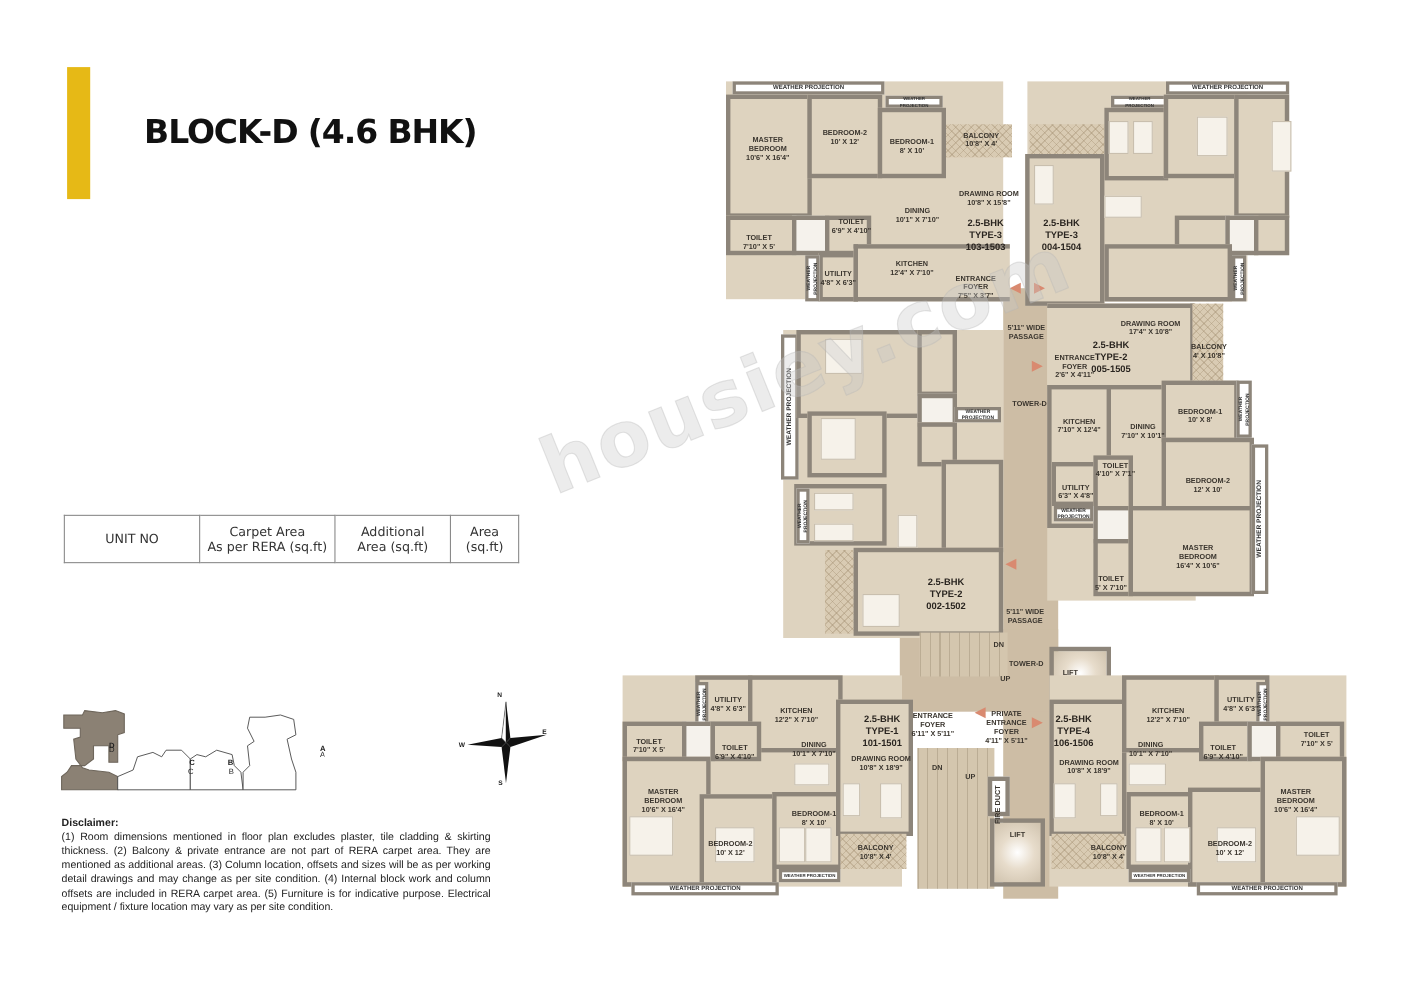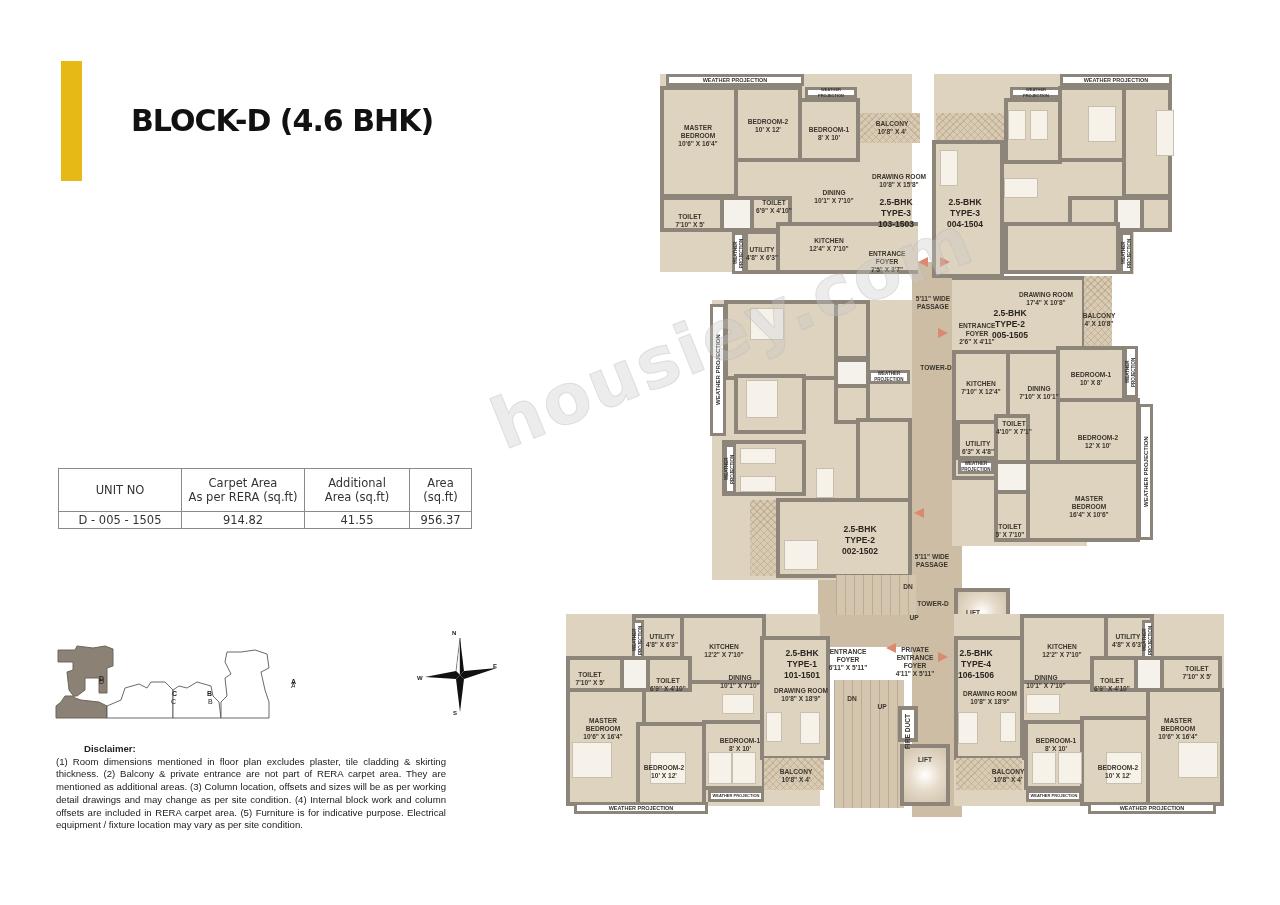--- a/index.html
+++ b/index.html
@@ -10,21 +10,21 @@
   .area-table{position:absolute;left:58px;top:468px;width:414px;border-collapse:collapse;font-family:"DejaVu Sans",sans-serif;font-size:11.5px;color:#333;}
   .area-table th,.area-table td{border:1px solid #8a8a8a;text-align:center;padding:0 2px;}
   .area-table th{font-weight:normal;height:42px;line-height:14px;font-size:11.5px;margin-left:48px;}
   .area-table td{height:16px;line-height:16px;}
   .area-table{border:1.5px solid #6e6e6e;}
   
   .keyplan{position:absolute;left:55px;top:638px;width:240px;height:85px;}
   .compass{position:absolute;left:415px;top:630px;width:90px;height:90px;}
   
   .disclaimer{position:absolute;left:56px;top:743px;width:390px;font-size:9.6px;line-height:12.7px;color:#222;text-align:justify;}
-  .disclaimer .dtitle{font-weight:bold;display:block;margin-left:28px;}
+  .disclaimer .dtitle{font-weight:bold;display:block;}
   
   .watermark{position:absolute;left:480px;top:390px;font-family:"DejaVu Sans",sans-serif;font-size:70px;color:rgba(200,200,200,0.35);transform:rotate(-22deg);transform-origin:left top;pointer-events:none;letter-spacing:2px;font-weight:bold;-webkit-text-stroke:1px rgba(180,180,180,0.35);}
   
   .plan{position:absolute;left:0;top:0;width:1280px;height:905px;pointer-events:none;}
   .r{position:absolute;background:#ded3bf;border:4px solid #8d857a;box-sizing:border-box;}
   .flr{position:absolute;background:#ded3bf;}
   .pass{position:absolute;background:#cdbda5;}
   .bal{position:absolute;background:#d9cbb3;background-image:repeating-linear-gradient(45deg,rgba(160,140,110,.35) 0 1px,transparent 1px 5px),repeating-linear-gradient(-45deg,rgba(160,140,110,.35) 0 1px,transparent 1px 5px);}
   .wp{position:absolute;background:#fff;border:3px solid #8d857a;box-sizing:border-box;font-size:5.5px;font-weight:bold;color:#333;display:flex;align-items:center;justify-content:center;text-align:center;line-height:6px;}
   .wp.v{writing-mode:vertical-rl;transform:rotate(180deg);}
@@ -48,26 +48,20 @@
     <tr>
       <th style="width:118px">UNIT NO</th>
       <th style="width:118px;white-space:pre-line">Carpet Area
 As per RERA (sq.ft)</th>
       <th style="width:100px;white-space:pre-line">Additional
 Area (sq.ft)</th>
       <th>Area (sq.ft)</th>
     </tr>
   </thead>
   <tbody>
-    <tr>
-      <td>D - 005 - 1505</td>
-      <td>914.82</td>
-      <td>41.55</td>
-      <td>956.37</td>
-    </tr>
   </tbody>
 </table>
 
 <svg class="keyplan" viewBox="0 0 240 85">
   <g>
     <path d="M3,12 L20,12 L22,8 L38,10 L50,8 L58,11 L58,28 L52,30 L52,55 L44,55 L44,40 L30,40 L30,52 L22,58 L10,58 L6,64 L1,68 L1,80 L52,80 L52,68 L44,64 L26,62 L20,60 L14,52 L12,34 L18,32 L18,24 L3,24 Z" fill="#8b8174" stroke="#6e665b" stroke-width="1"></path>
   </g>
   <path d="M52,80 L52,68 L66,62 L70,50 L84,46 L92,50 L96,44 L110,44 L118,52 L118,80 Z" fill="#fff" stroke="#444" stroke-width="0.8"></path>
   <path d="M118,80 L118,52 L124,48 L132,50 L142,44 L156,48 L158,58 L164,64 L166,80 Z" fill="#fff" stroke="#444" stroke-width="0.8"></path>
   <path d="M166,80 L166,64 L172,58 L170,40 L176,36 L170,24 L172,14 L186,14 L200,12 L212,16 L214,30 L206,34 L210,52 L214,64 L214,80 Z" fill="#fff" stroke="#444" stroke-width="0.8"></path>

